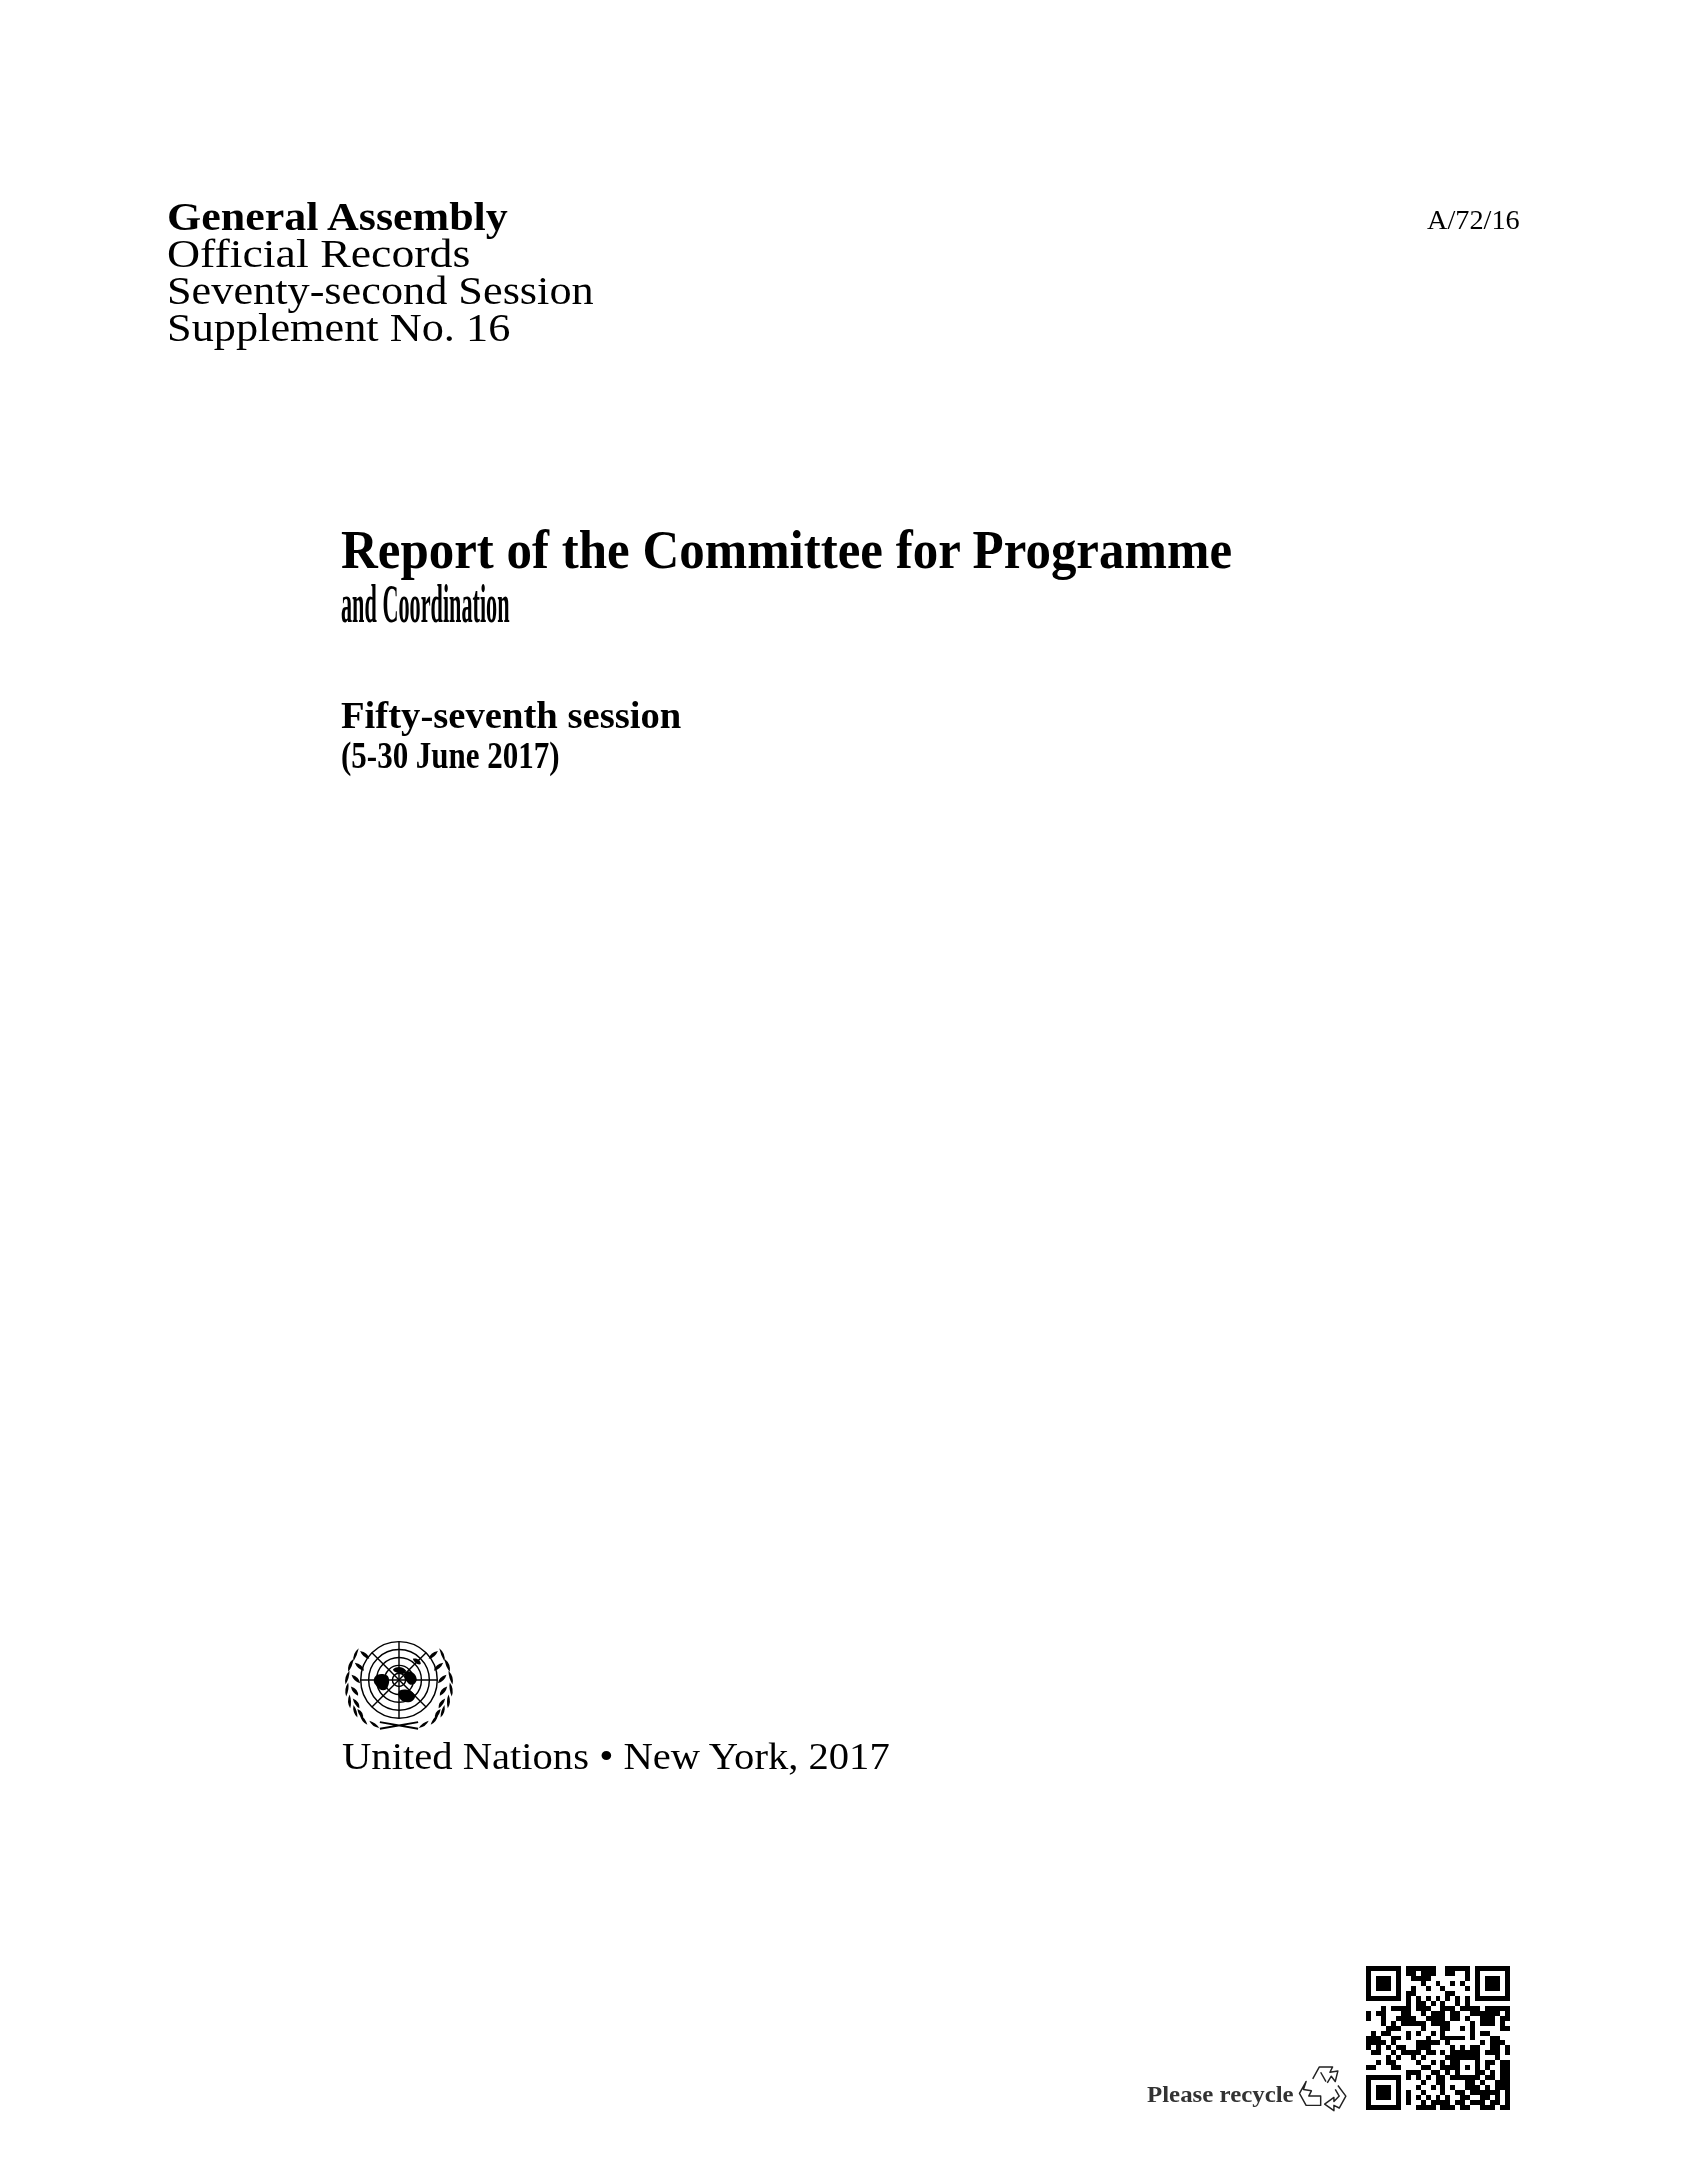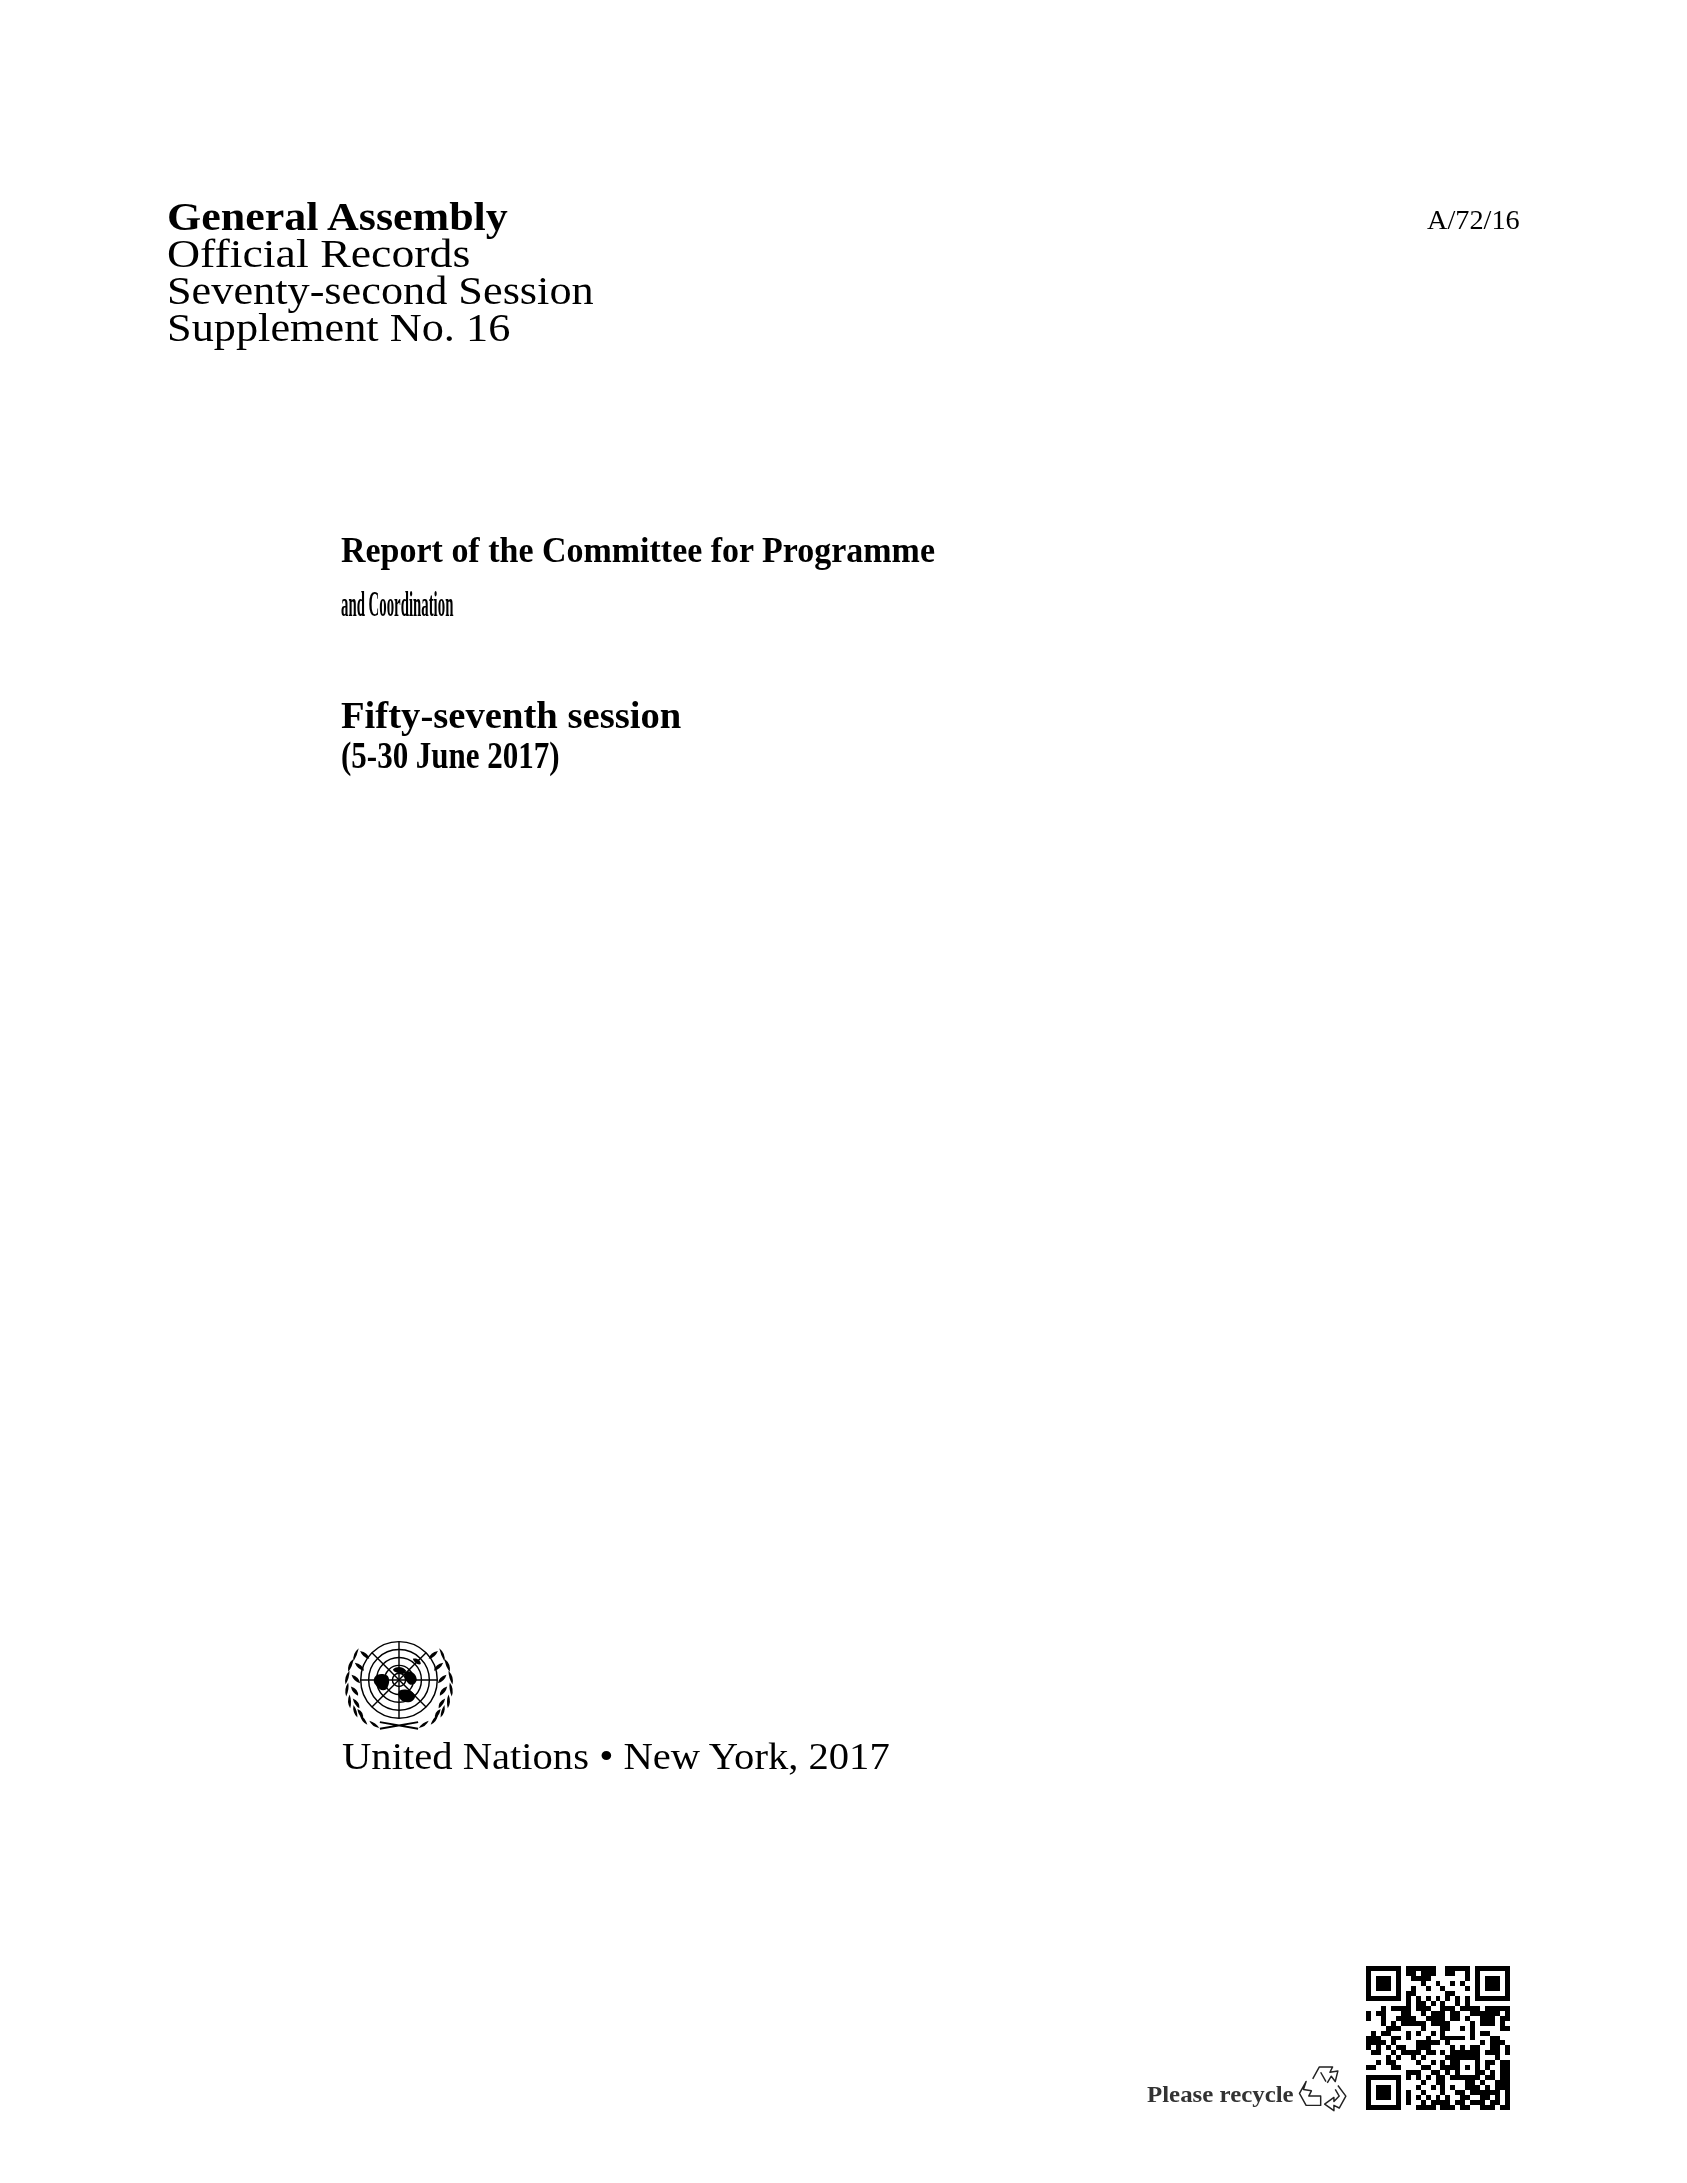--- a/index.html
+++ b/index.html
@@ -9,21 +9,21 @@
 
   
   .hdr { left: 167px; top: 198px; font-size: 40px; line-height: 37px; }
   .hdr .line { display: block; transform-origin: left center; }
   .hdr .bold { font-weight: bold; }
 
   
   .symbol { left: 1427px; top: 204px; font-size: 26.5px; line-height: 32px; }
 
   
-  .title { left: 341px; top: 523px; font-size: 36px; line-height: 54px; font-weight: bold;
+  .title { left: 341px; top: 523px; font-size: 54px; line-height: 54px; font-weight: bold;
            transform-origin: left top; }
   .title .line { display: block; }
 
   
   .subtitle { left: 341px; top: 696px; font-size: 37px; line-height: 40px; font-weight: bold; text-align: right; }
   .subtitle .line { display: block; }
 
   
   .emblem { left: 340px; top: 1639px; width: 118px; height: 95px; }
 

